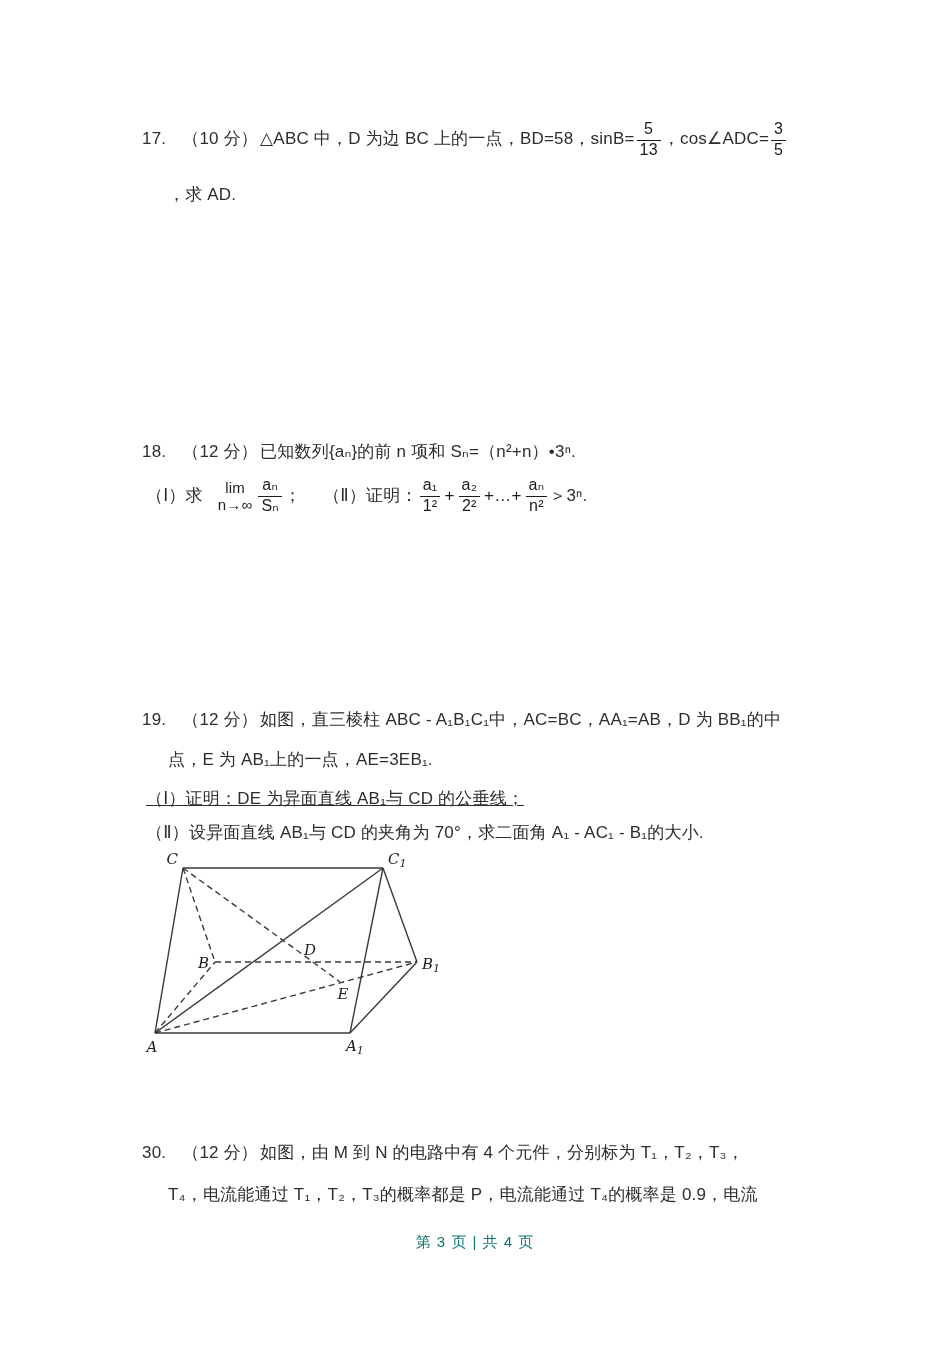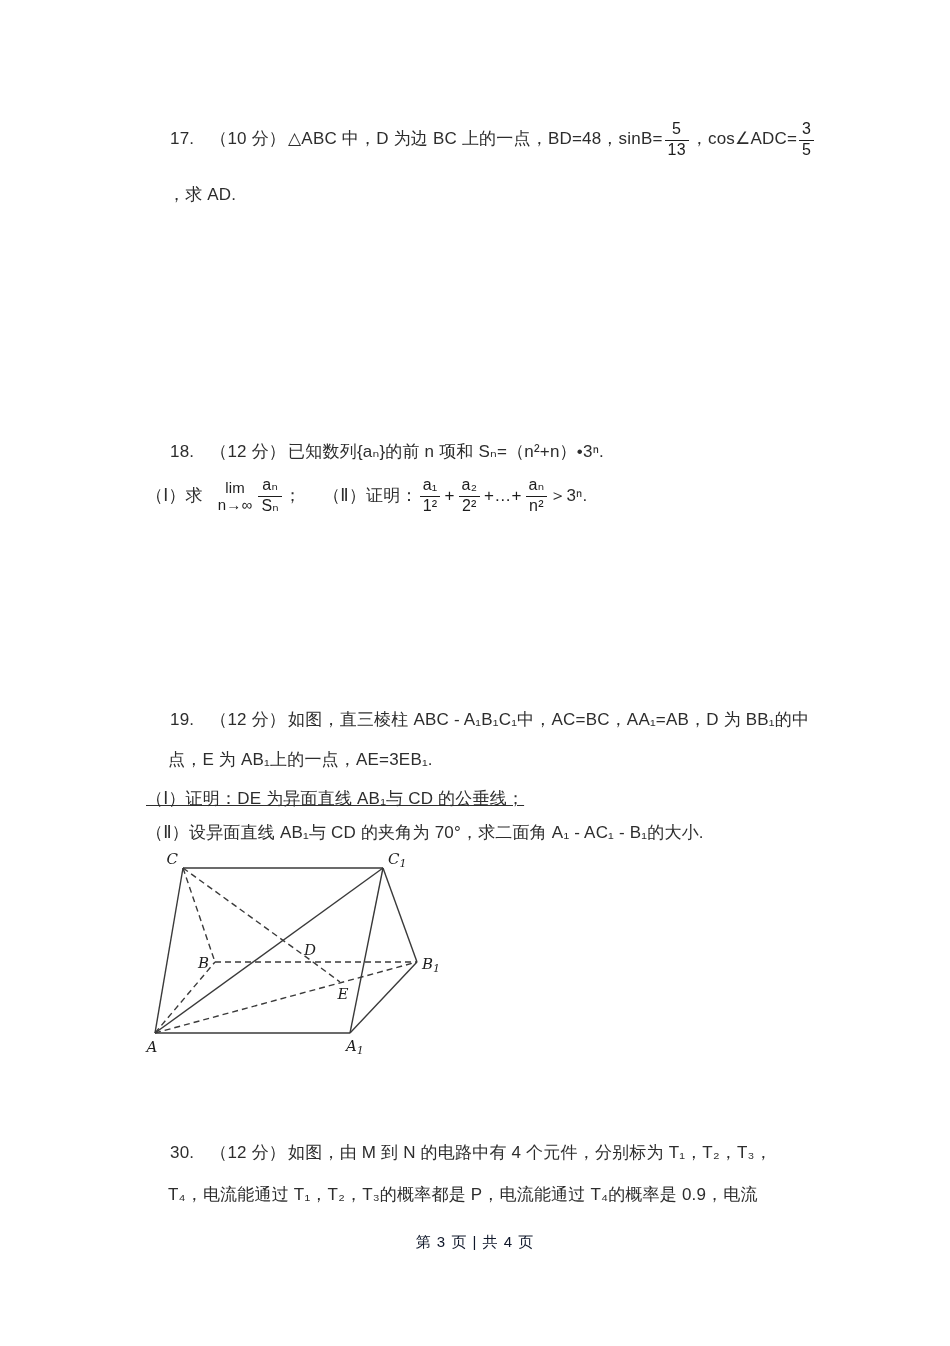--- a/index.html
+++ b/index.html
@@ -2,21 +2,21 @@
 <html><head>
 <meta charset="utf-8">
 <style>
   * { margin:0; padding:0; box-sizing:border-box; }
   html,body { width:950px; height:1346px; background:#ffffff;
     font-family:"Liberation Sans","DejaVu Sans",sans-serif; }
   .page { position:relative; width:950px; height:1346px; background:#fff; overflow:hidden; }
 
   .line { position:absolute; white-space:nowrap; font-size:17px; color:#2d2d2d;
           letter-spacing:0.2px; }
-  .q-num { display:inline-block; margin-right:16px;margin-left:28px; }
+  .q-num { display:inline-block; margin-right:16px; }
   .pts { margin-right:2px; }
 
   
   .frac { display:inline-flex; flex-direction:column; align-items:center;
           vertical-align:middle; font-size:16px; color:#1c1c1c; line-height:1.05;
           margin:0 2px; }
   .frac .num { padding:0 3px 2px 3px; }
   .frac .bar { align-self:stretch; height:0; border-top:1.5px solid #1c1c1c; }
   .frac .den { padding:1px 3px 0 3px; }
 
@@ -29,30 +29,30 @@
   .part2gap { margin-left:22px; }
   .op { margin:0 2px; color:#1c1c1c; }
 
   
   .figure-wrap { position:absolute; left:130px; top:845px; width:330px; height:230px; }
   .figure-wrap svg text { font-family:"DejaVu Serif","Liberation Serif",serif;
           font-style:italic; font-size:15px; fill:#1d1d1d; }
   .figure-wrap svg tspan.sub { font-size:11px; }
 
   .footer { position:absolute; left:0; top:1233px; width:950px; text-align:center;
-          font-size:15px; color:#0f172a; letter-spacing:1px; }
+          font-size:15px; color:#0f766e; letter-spacing:1px; }
 </style>
 </head>
 <body>
 
 <div class="page">
 
   <div>
     <div class="line" id="p17-l1" style="left:142px; top:121px;">
-      <span class="q-num">17.</span><span class="pts">（10 分）</span><span>△ABC 中，D 为边 BC 上的一点，BD=48，sinB=</span><span class="frac">
+      <span class="q-num">17.</span><span class="pts">（10 分）</span><span>△ABC 中，D 为边 BC 上的一点，BD=58，sinB=</span><span class="frac">
           <span class="num">5</span>
           <span class="bar"></span>
           <span class="den">13</span>
         </span><span>，cos∠ADC=</span><span class="frac">
           <span class="num">3</span>
           <span class="bar"></span>
           <span class="den">5</span>
         </span>
     </div>
     <div class="line" style="left:168px; top:183px;">，求 AD.</div>

